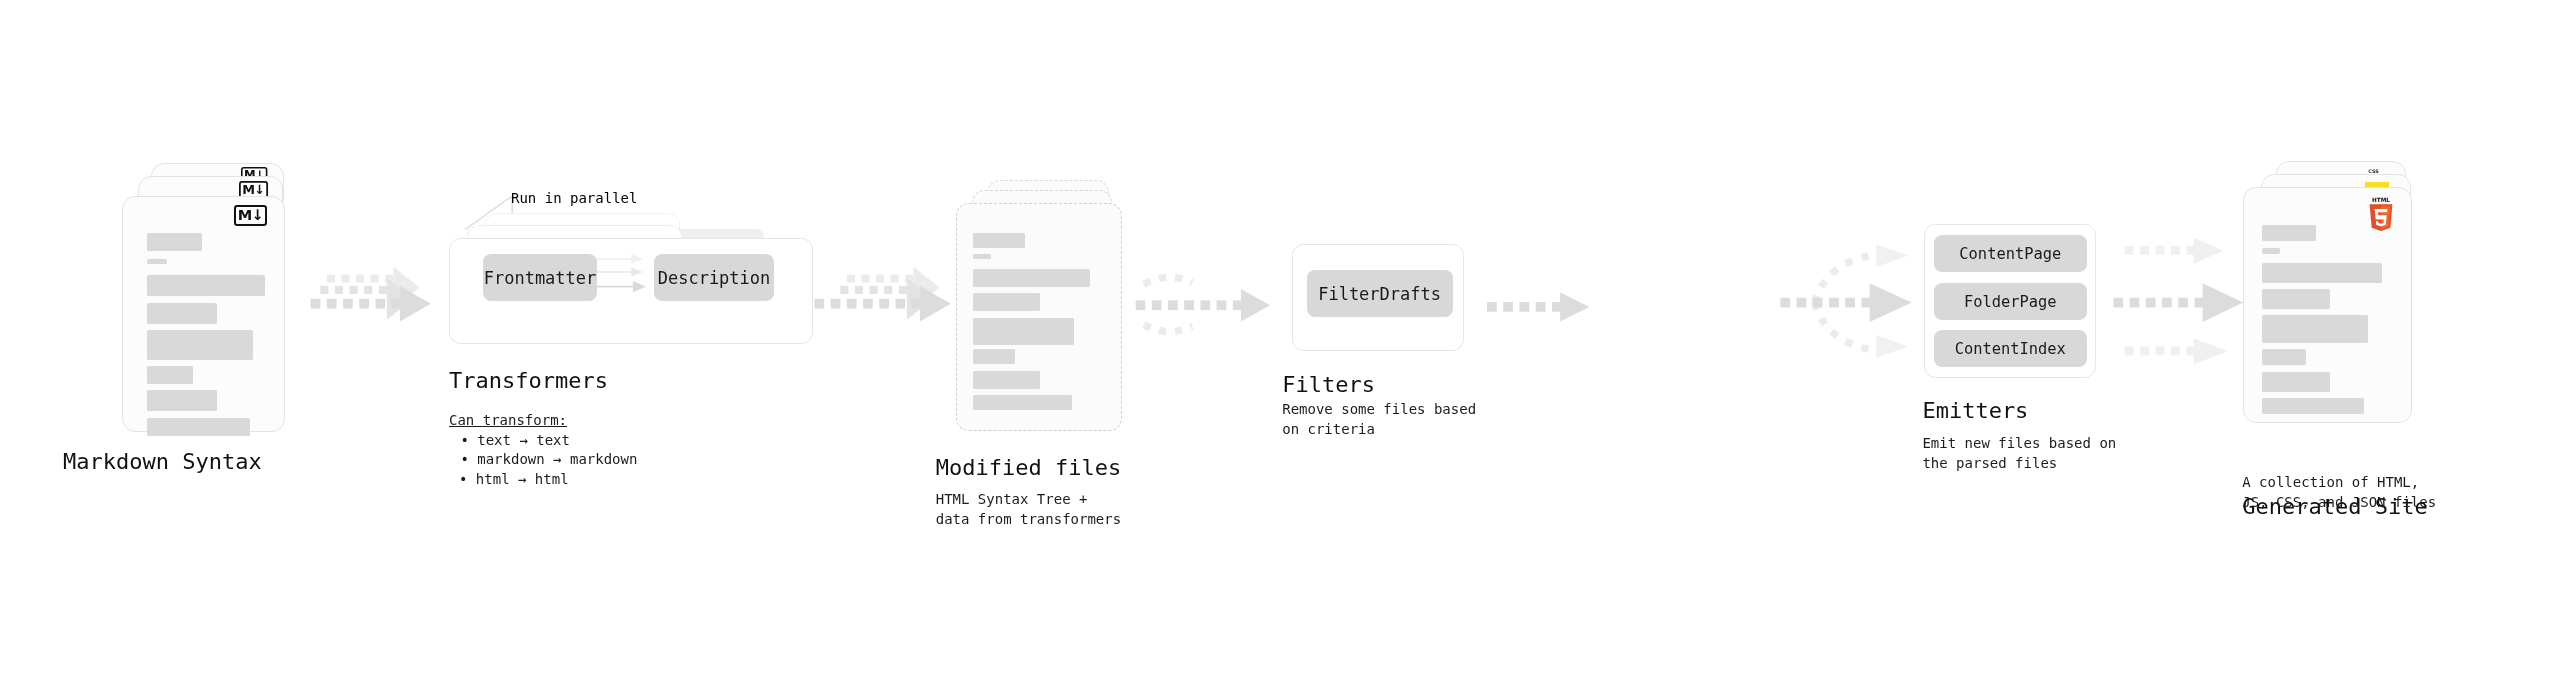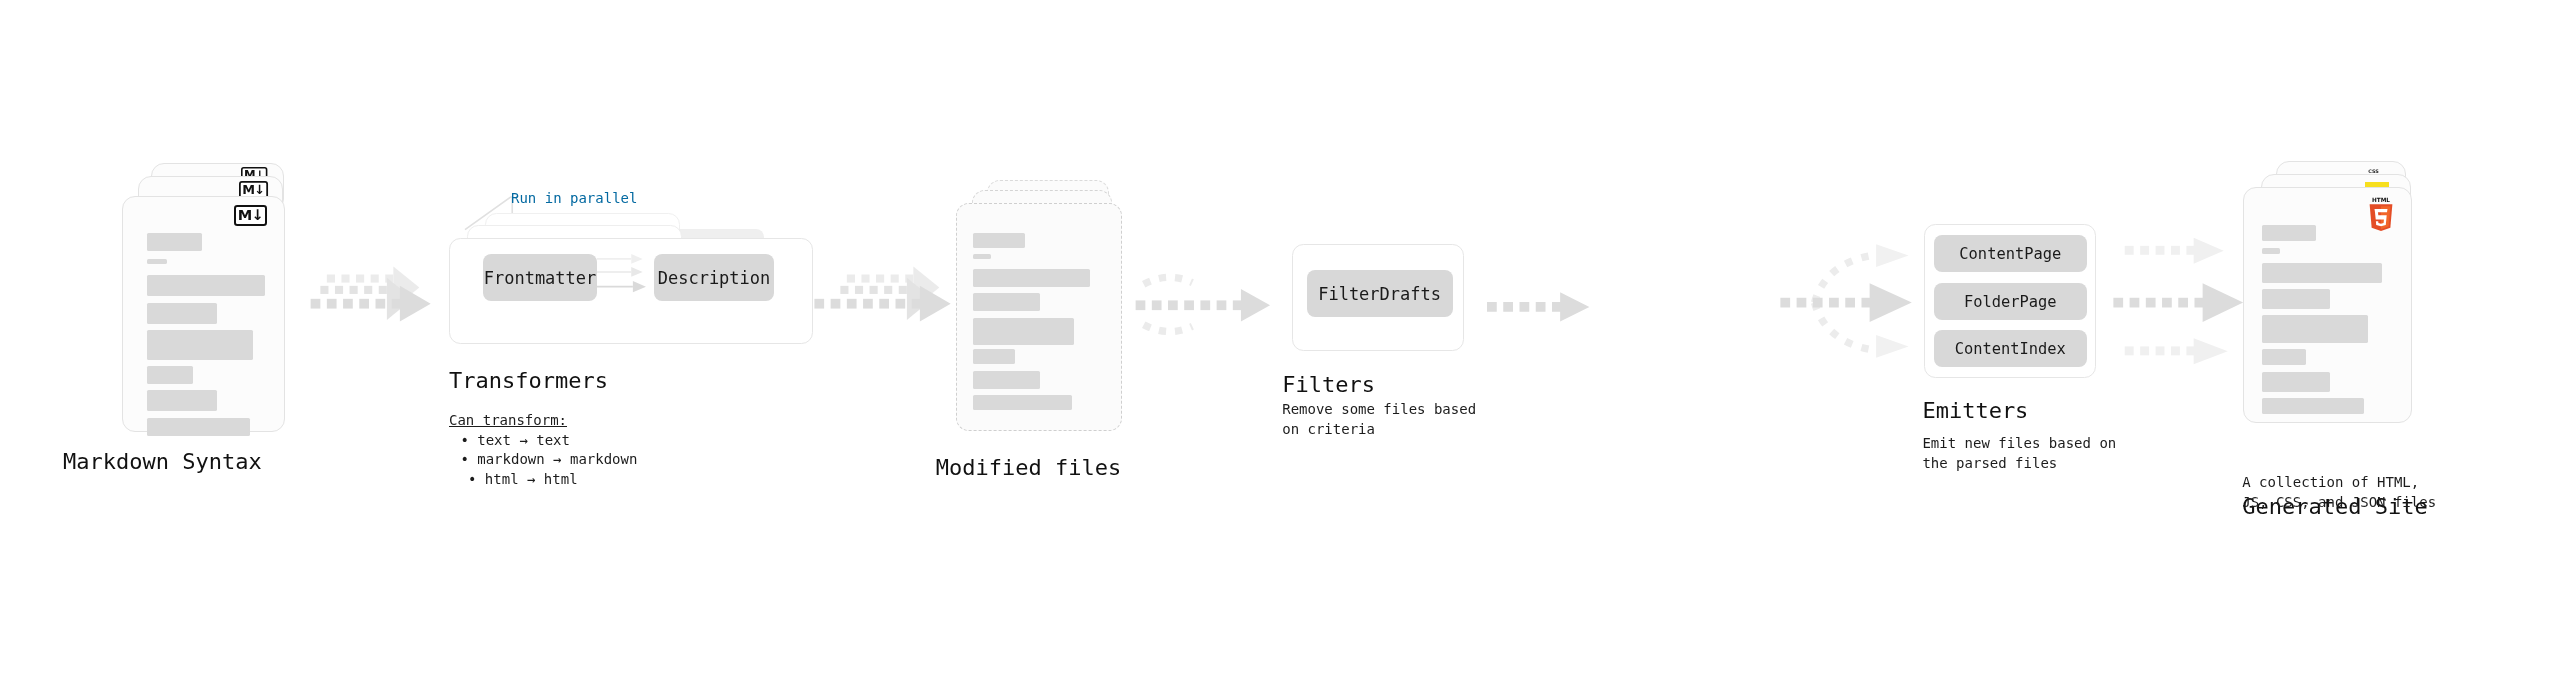--- a/index.html
+++ b/index.html
@@ -105,21 +105,21 @@
     position:absolute;
     font-size:14px;
     line-height:19.5px;
     color:#1c1c1c;
     font-family:"DejaVu Sans Mono","Liberation Mono",monospace;
     white-space:pre;
   }
   .parallel-label{
     position:absolute;
     font-size:14px;
-    color:#0369a1;
+    color:#000000;
     font-family:"DejaVu Sans Mono","Liberation Mono",monospace;
     white-space:nowrap;
   }
   svg{position:absolute;overflow:visible;}
   .arrowlayer{position:absolute;left:0;top:0;pointer-events:none;}
 </style>
 </head>
 <body>
 
 <div class="stage">
@@ -221,21 +221,21 @@
       <span>Frontmatter</span>
     </div>
     <div class="chip" style="left:205px;top:62px;width:120px;height:47px;">
       <span>Description</span>
     </div>
 
     <div class="title" style="left:0px;top:176px;">Transformers</div>
     <div class="desc" style="left:0px;top:219px;text-decoration:underline;">Can transform:</div>
     <div class="desc" style="left:11.4px;top:239px;">• text → text</div>
     <div class="desc" style="left:11.4px;top:258px;">• markdown → markdown</div>
-    <div class="desc" style="left:19px;top:278px;">• html → html</div>
+    <div class="desc" style="left:10px;top:278px;">• html → html</div>
   </div>
 
   <svg class="arrowlayer" style="left:829px;top:268px;width:146px;height:73px;" viewBox="0 0 180 90">
     <g fill="#ebebeb">
       <rect x="22" y="8" width="10" height="10"></rect>
         <rect x="40" y="8" width="10" height="10"></rect>
       <rect x="58" y="8" width="10" height="10"></rect>
         <rect x="76" y="8" width="10" height="10"></rect>
       <rect x="94" y="8" width="10" height="10"></rect>
       <polygon points="104,-2 136,24 104,50"></polygon>
@@ -271,20 +271,22 @@
           <div class="ln" style="left:16.3px;top:65px;width:117px;height:18px;"></div>
           <div class="ln" style="left:16.3px;top:89px;width:67px;height:18px;"></div>
           <div class="ln" style="left:16.3px;top:114px;width:101px;height:27px;"></div>
           <div class="ln" style="left:16.3px;top:145px;width:42px;height:14.6px;"></div>
           <div class="ln" style="left:16.3px;top:167px;width:67px;height:18px;"></div>
           <div class="ln" style="left:16.3px;top:191px;width:99px;height:15.4px;"></div>
         </div>
       </div>
     </div>
     <div class="title" style="left:-20.3px;top:275px;">Modified files</div>
+    <div class="desc" style="left:-20.3px;top:310px;">HTML Syntax Tree +
+data from transformers</div>
   </div>
 
   <svg class="arrowlayer" style="left:1142px;top:268px;width:146px;height:81px;" viewBox="0 0 180 100">
     <g fill="#ebebeb">
       <path d="M2 20 q30 -16 60 -2" stroke="#ebebeb" stroke-width="9" fill="none" stroke-dasharray="9 11" stroke-linecap="butt"></path>
       <path d="M2 70 q30 16 60 2" stroke="#ebebeb" stroke-width="9" fill="none" stroke-dasharray="9 11" stroke-linecap="butt"></path>
     </g>
     <g fill="#dcdcdc">
       <rect x="-8" y="40" width="12" height="12"></rect>
       <rect x="12" y="40" width="12" height="12"></rect>

